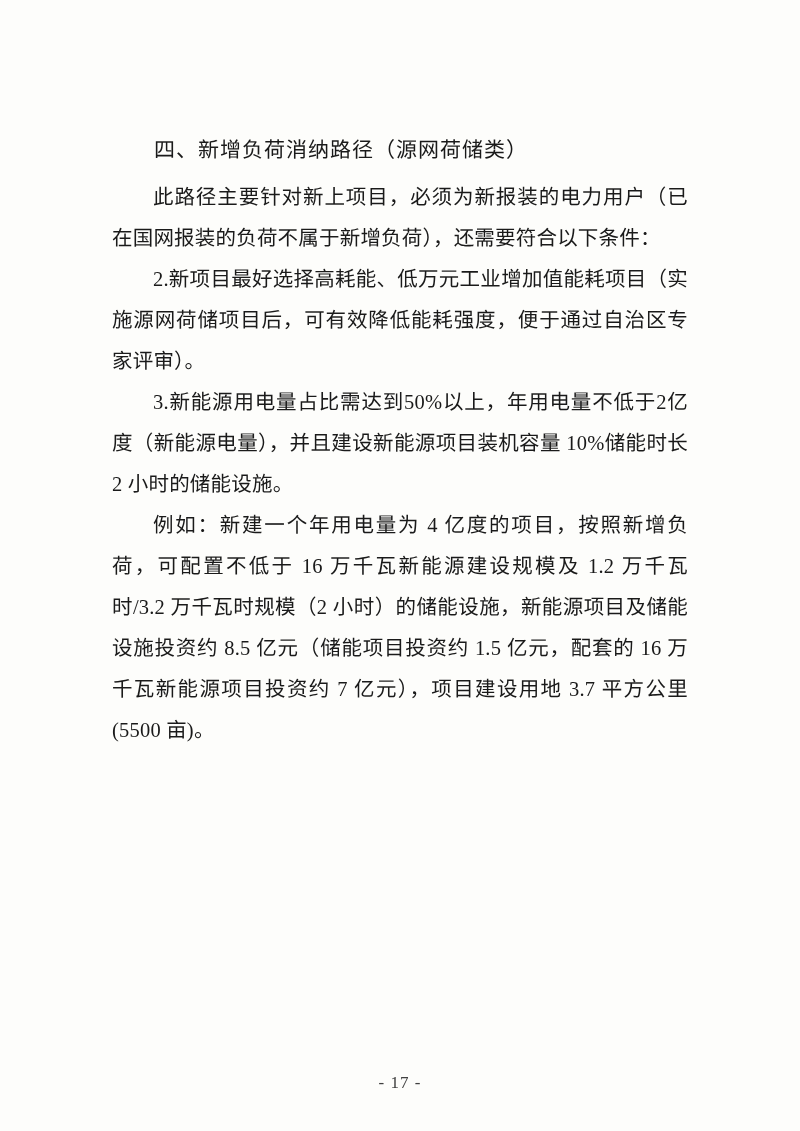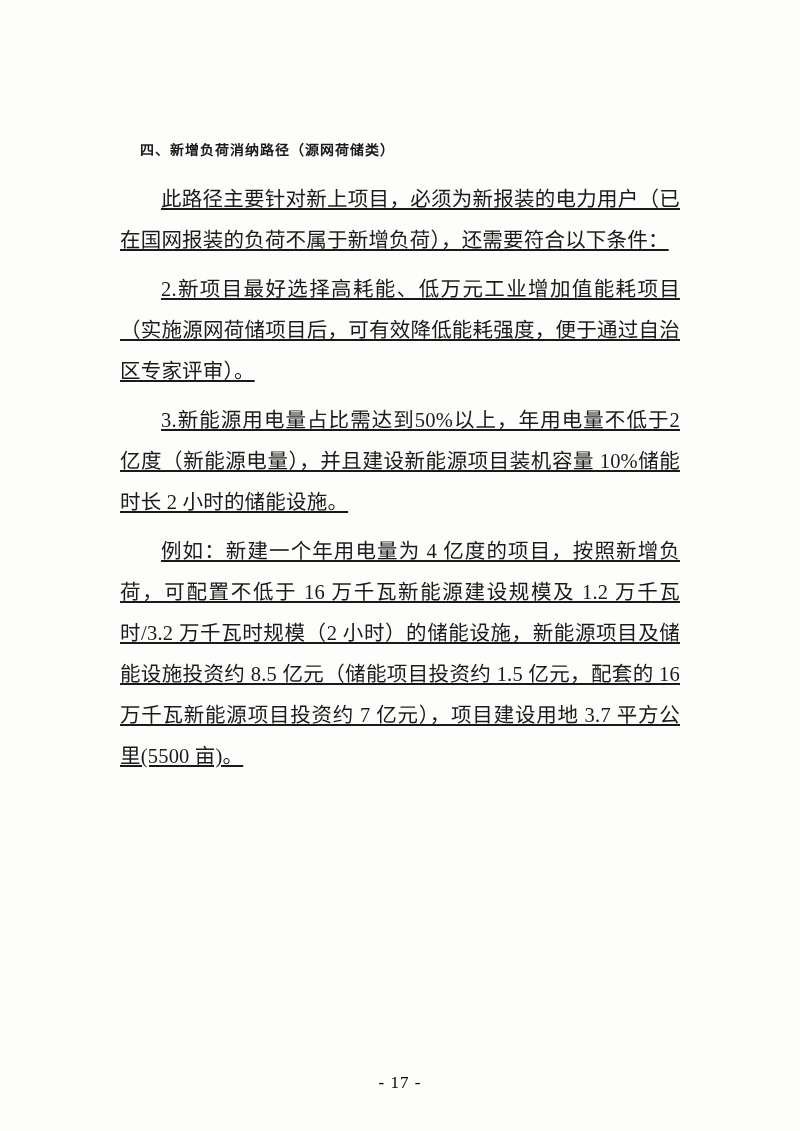--- a/index.html
+++ b/index.html
@@ -24,44 +24,43 @@
     padding: 130px 112px 0 112px;
   }
   .doc-body {
     font-size: 20.5px;
     line-height: 41px;
     text-align: justify;
     text-justify: inter-ideograph;
     letter-spacing: 0.2px;
   }
   .section-heading {
-    font-weight: bold;
-    font-size: 14px;
+    font-weight: normal;
+    font-size: 21px;
     line-height: 41px;
     text-indent: 2em;
     margin: 0 0 6px 0;
     letter-spacing: 1px;
   }
   .para {
-    margin: 8px;
+    margin: 0;
     text-indent: 2em;
-    text-decoration: underline;
   }
   .lead-bold {
     font-weight: bold;
   }
   .footer {
     position: absolute;
     left: 0;
     right: 0;
     bottom: 38px;
     text-align: center;
     font-size: 17px;
     font-family: "Liberation Serif", "DejaVu Serif", serif;
-    color: #000000;
+    color: #404040;
     letter-spacing: 1px;
   }
   .page-number {
     display: inline-block;
   }
 </style>
 </head>
 <body>
 
 <div class="page">

